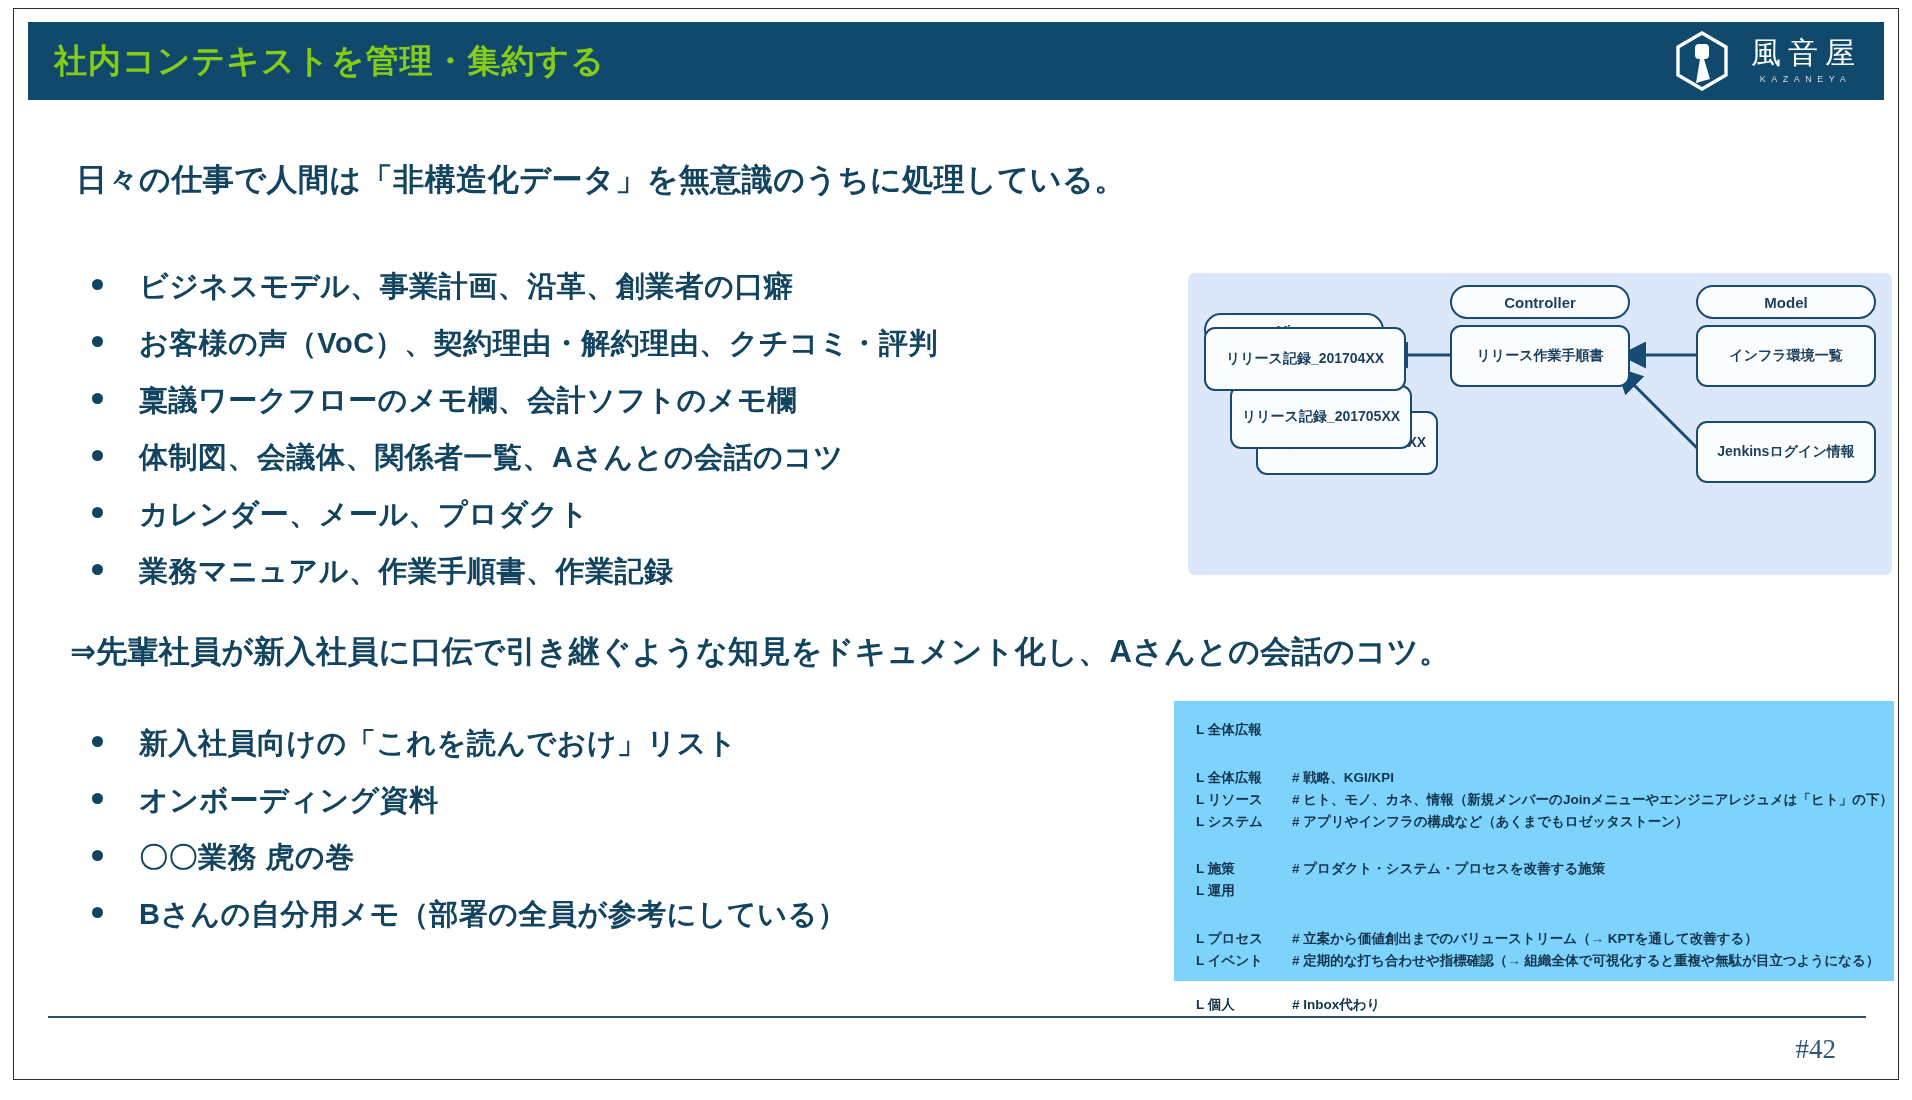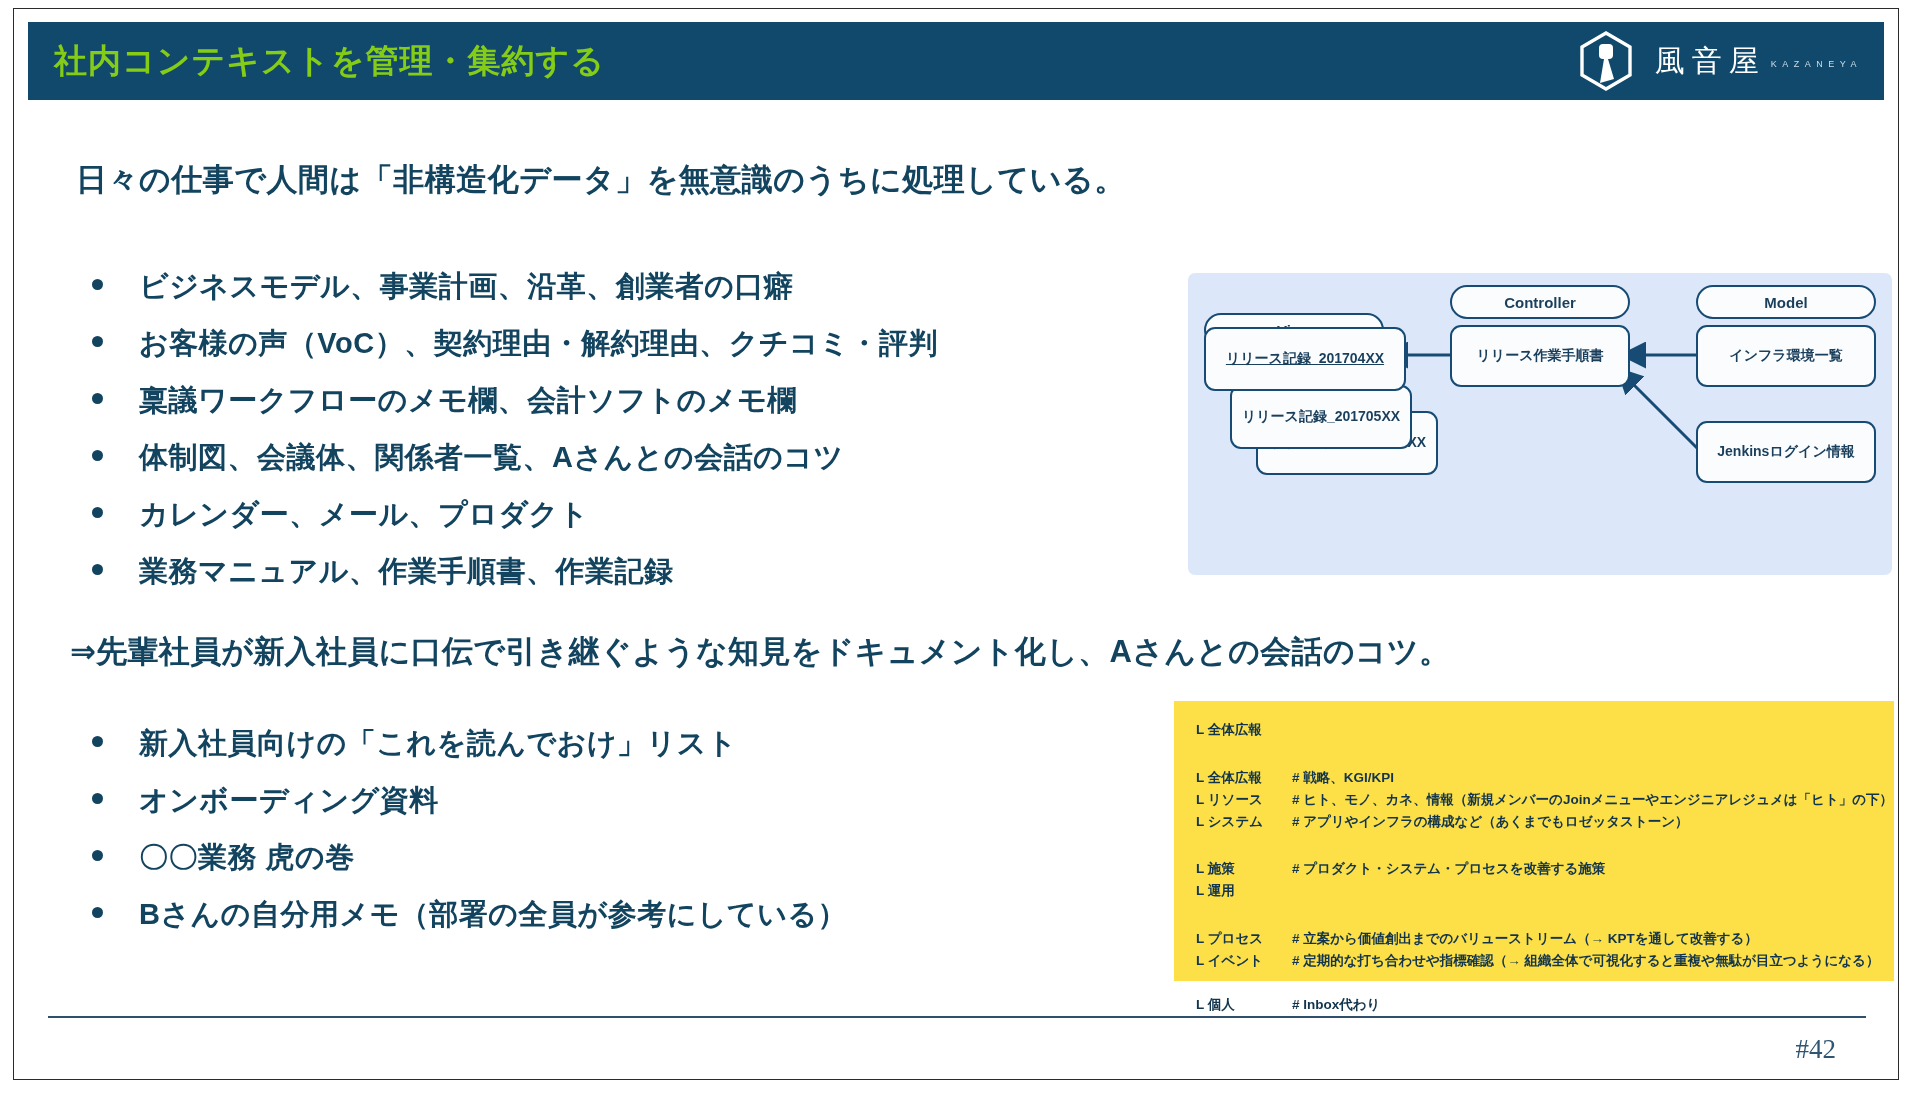--- a/index.html
+++ b/index.html
@@ -51,21 +51,21 @@
     align-items: center;
     gap: 14px;
   }
   .brand-mark {
     width: 56px;
     height: 62px;
     position: relative;
   }
   .brand-text {
     display: flex;
-    flex-direction: row;
+    flex-direction: column;
     align-items: center;
     line-height: 1;
   }
   .brand-name {
     color: #ffffff;
     font-size: 30px;
     letter-spacing: 7px;
     font-weight: normal;
     padding-left: 7px;
   }
@@ -175,21 +175,21 @@
     pointer-events: none;
   }
 
   
   .outline {
     position: absolute;
     left: 1160px;
     top: 692px;
     width: 720px;
     height: 280px;
-    background: #fde047;
+    background: #7dd3fc;
     box-sizing: border-box;
     padding: 18px 0 0 22px;
   }
   .outline-row {
     display: flex;
     font-size: 13.5px;
     color: #12354d;
     font-weight: bold;
     line-height: 1.62;
     white-space: nowrap;
@@ -312,21 +312,21 @@
     <div class="pill" style="left:508px; top:12px; width:180px;">
       <span>Model</span>
     </div>
 
     <div class="node" style="left:68px; top:138px; width:182px; height:64px; z-index:1;">
       <span>リリース記録_201706XX</span>
     </div>
     <div class="node" style="left:42px; top:112px; width:182px; height:64px; z-index:2;">
       <span>リリース記録_201705XX</span>
     </div>
-    <div class="node" style="left:16px; top:54px; width:202px; height:64px; z-index:3;text-decoration:underline;">
+    <div class="node" style="left:16px; top:54px; width:202px; height:64px; z-index:3;">
       <span>リリース記録_201704XX</span>
     </div>
 
     <div class="node" style="left:262px; top:52px; width:180px; height:62px;">
       <span>リリース作業手順書</span>
     </div>
 
     <div class="node" style="left:508px; top:52px; width:180px; height:62px;">
       <span>インフラ環境一覧</span>
     </div>

